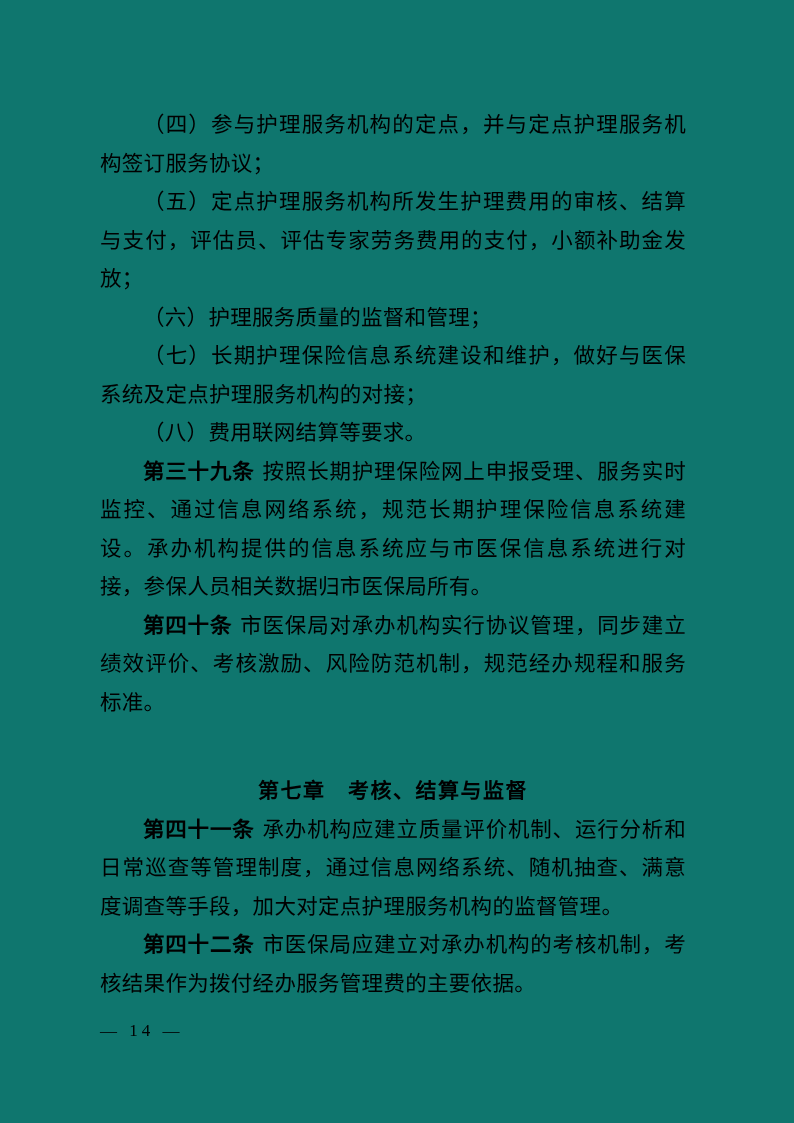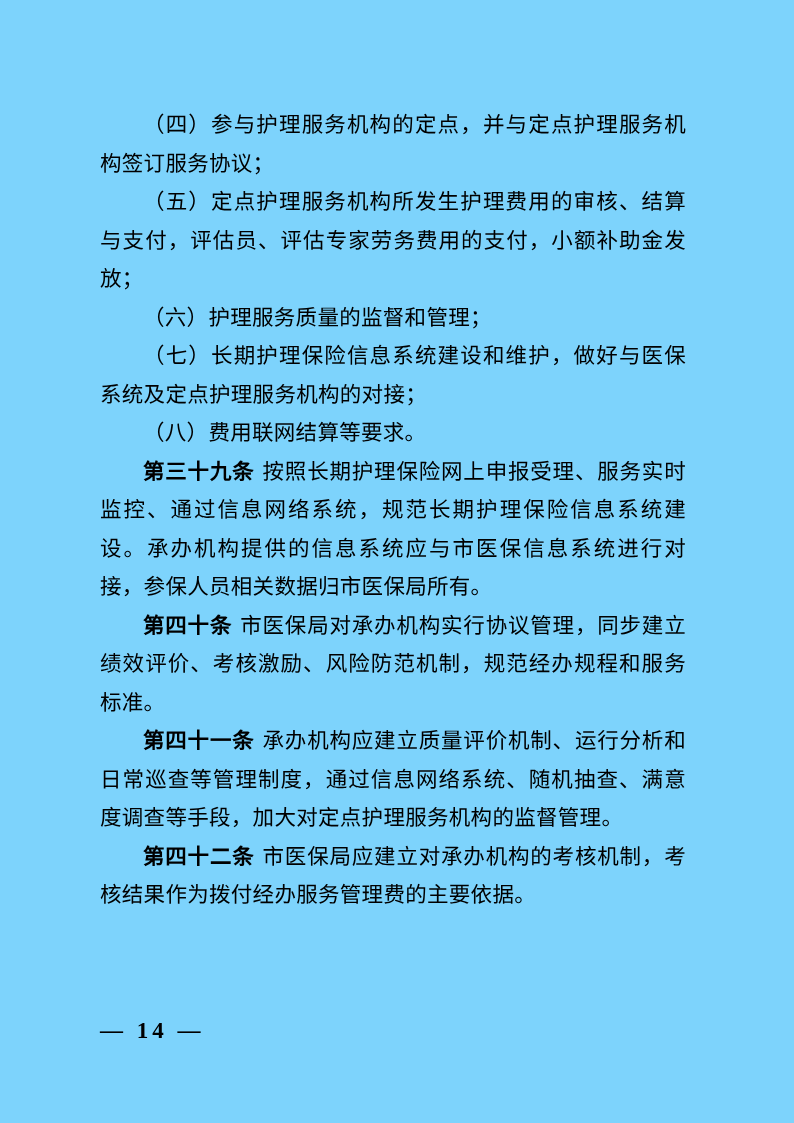--- a/index.html
+++ b/index.html
@@ -8,21 +8,21 @@
     width: 794px;
     height: 1123px;
     background: #ffffff;
     font-family: "Liberation Serif", "DejaVu Serif", serif;
     color: #000000;
   }
   .page {
     position: relative;
     width: 794px;
     height: 1123px;
-    background: #7dd3fc;
+    background: #0f766e;
     overflow: hidden;
   }
   .content {
     position: absolute;
     left: 100px;
     top: 106px;
     width: 586px;
     font-size: 21.5px;
     line-height: 38.5px;
     text-align: justify;
@@ -43,25 +43,24 @@
     text-indent: 0;
     letter-spacing: 1.5px;
     margin-top: 50px;
     margin-bottom: 0;
     line-height: 38.5px;
   }
   .footer {
     position: absolute;
     left: 100px;
     top: 1019px;
-    font-size: 23px;
+    font-size: 17px;
     line-height: 23px;
     letter-spacing: 4px;
     color: #000000;
-    font-weight: bold;
   }
 </style>
 </head>
 <body>
 
 <div class="page">
   <div class="content">
 
     <p class="para">（四）参与护理服务机构的定点，并与定点护理服务机构签订服务协议；</p>
 
@@ -70,20 +69,21 @@
     <p class="para">（六）护理服务质量的监督和管理；</p>
 
     <p class="para">（七）长期护理保险信息系统建设和维护，做好与医保系统及定点护理服务机构的对接；</p>
 
     <p class="para">（八）费用联网结算等要求。</p>
 
     <p class="para"><span class="article-label">第三十九条</span><span>按照长期护理保险网上申报受理、服务实时监控、通过信息网络系统，规范长期护理保险信息系统建设。承办机构提供的信息系统应与市医保信息系统进行对接，参保人员相关数据归市医保局所有。</span></p>
 
     <p class="para"><span class="article-label">第四十条</span><span>市医保局对承办机构实行协议管理，同步建立绩效评价、考核激励、风险防范机制，规范经办规程和服务标准。</span></p>
 
+    <h2 class="chapter">第七章　考核、结算与监督</h2>
 
     <p class="para"><span class="article-label">第四十一条</span><span>承办机构应建立质量评价机制、运行分析和日常巡查等管理制度，通过信息网络系统、随机抽查、满意度调查等手段，加大对定点护理服务机构的监督管理。</span></p>
 
     <p class="para"><span class="article-label">第四十二条</span><span>市医保局应建立对承办机构的考核机制，考核结果作为拨付经办服务管理费的主要依据。</span></p>
 
   </div>
 
   <div class="footer">— 14 —</div>
 </div>
 

